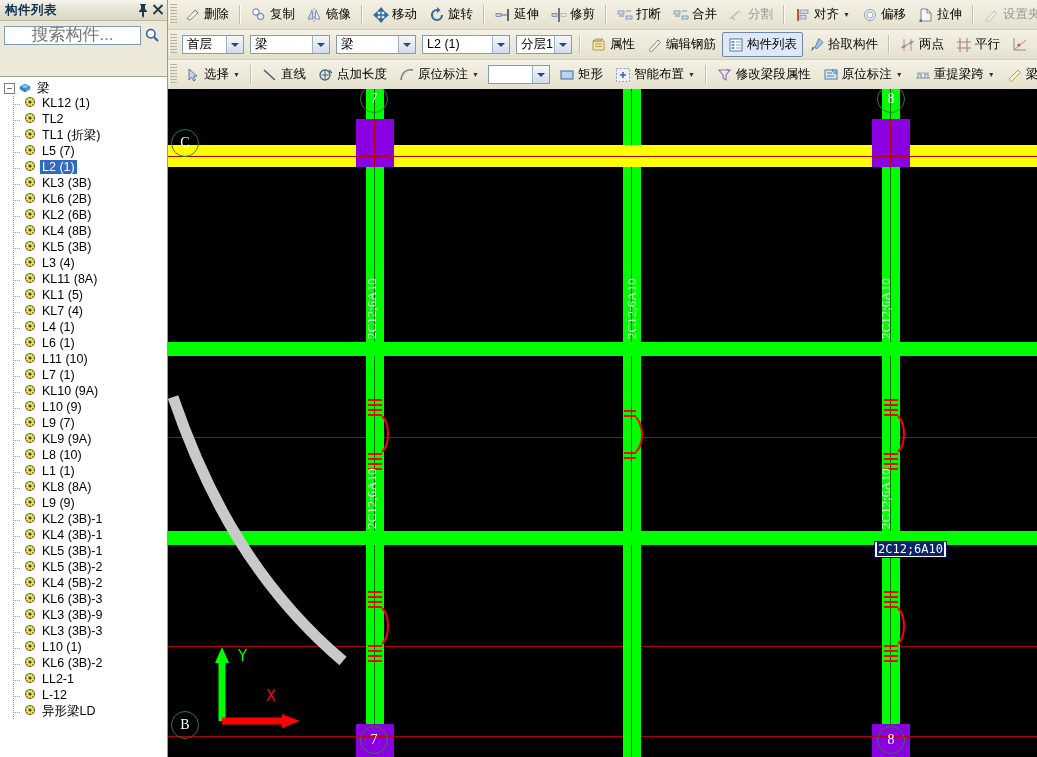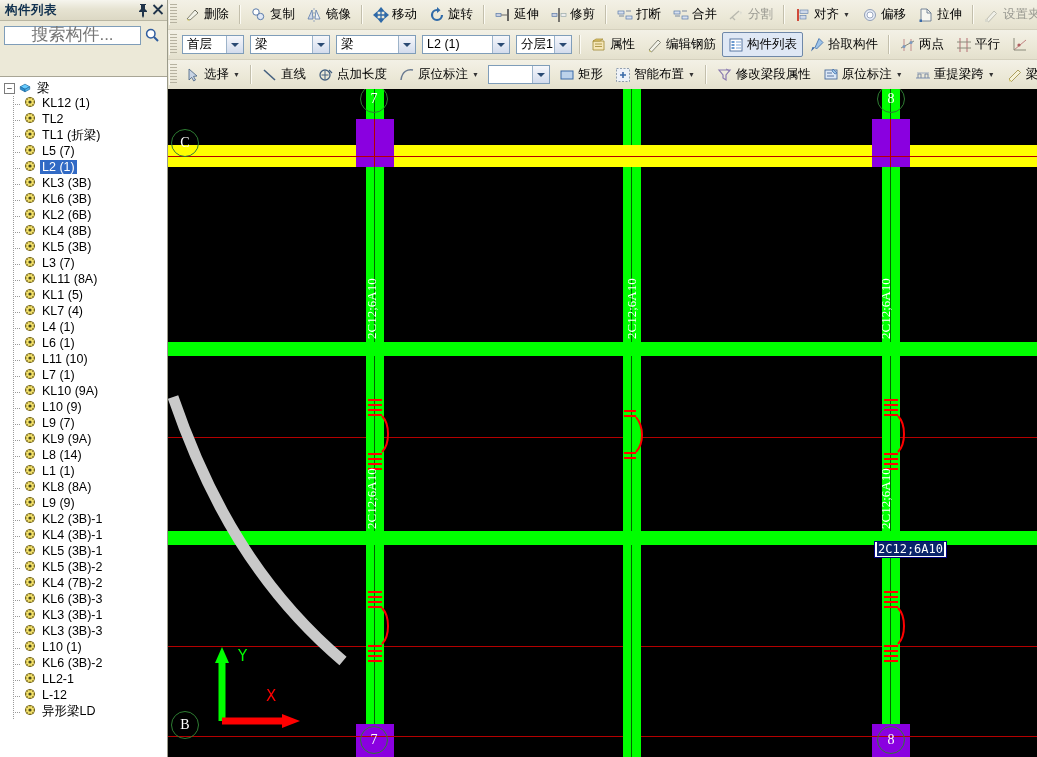--- a/index.html
+++ b/index.html
@@ -317,21 +317,21 @@
             <div class="tree-node">
               <span class="dotline"></span>
               <span class="dotline-h"></span>
               <span class="node-icon">
                 <svg viewBox="0 0 12 12" width="12" height="12">
                   <circle cx="6" cy="6" r="4.6" fill="#f2e06a" stroke="#6a5a10" stroke-width=".8"></circle>
                   <circle cx="6" cy="6" r="1.6" fill="#4a4a20"></circle>
                   <path d="M6 1v1.6M6 9.4V11M1 6h1.6M9.4 6H11M2.5 2.5l1.1 1.1M8.4 8.4l1.1 1.1M9.5 2.5L8.4 3.6M3.6 8.4L2.5 9.5" stroke="#6a5a10" stroke-width="1"></path>
                 </svg>
               </span>
-              <span class="node-label">KL6 (3B)</span>
+              <span class="node-label">KL6 (2B)</span>
             </div>
             <div class="tree-node">
               <span class="dotline"></span>
               <span class="dotline-h"></span>
               <span class="node-icon">
                 <svg viewBox="0 0 12 12" width="12" height="12">
                   <circle cx="6" cy="6" r="4.6" fill="#f2e06a" stroke="#6a5a10" stroke-width=".8"></circle>
                   <circle cx="6" cy="6" r="1.6" fill="#4a4a20"></circle>
                   <path d="M6 1v1.6M6 9.4V11M1 6h1.6M9.4 6H11M2.5 2.5l1.1 1.1M8.4 8.4l1.1 1.1M9.5 2.5L8.4 3.6M3.6 8.4L2.5 9.5" stroke="#6a5a10" stroke-width="1"></path>
                 </svg>
@@ -365,21 +365,21 @@
             <div class="tree-node">
               <span class="dotline"></span>
               <span class="dotline-h"></span>
               <span class="node-icon">
                 <svg viewBox="0 0 12 12" width="12" height="12">
                   <circle cx="6" cy="6" r="4.6" fill="#f2e06a" stroke="#6a5a10" stroke-width=".8"></circle>
                   <circle cx="6" cy="6" r="1.6" fill="#4a4a20"></circle>
                   <path d="M6 1v1.6M6 9.4V11M1 6h1.6M9.4 6H11M2.5 2.5l1.1 1.1M8.4 8.4l1.1 1.1M9.5 2.5L8.4 3.6M3.6 8.4L2.5 9.5" stroke="#6a5a10" stroke-width="1"></path>
                 </svg>
               </span>
-              <span class="node-label">L3 (7)</span>
+              <span class="node-label">L3 (4)</span>
             </div>
             <div class="tree-node">
               <span class="dotline"></span>
               <span class="dotline-h"></span>
               <span class="node-icon">
                 <svg viewBox="0 0 12 12" width="12" height="12">
                   <circle cx="6" cy="6" r="4.6" fill="#f2e06a" stroke="#6a5a10" stroke-width=".8"></circle>
                   <circle cx="6" cy="6" r="1.6" fill="#4a4a20"></circle>
                   <path d="M6 1v1.6M6 9.4V11M1 6h1.6M9.4 6H11M2.5 2.5l1.1 1.1M8.4 8.4l1.1 1.1M9.5 2.5L8.4 3.6M3.6 8.4L2.5 9.5" stroke="#6a5a10" stroke-width="1"></path>
                 </svg>
@@ -509,21 +509,21 @@
             <div class="tree-node">
               <span class="dotline"></span>
               <span class="dotline-h"></span>
               <span class="node-icon">
                 <svg viewBox="0 0 12 12" width="12" height="12">
                   <circle cx="6" cy="6" r="4.6" fill="#f2e06a" stroke="#6a5a10" stroke-width=".8"></circle>
                   <circle cx="6" cy="6" r="1.6" fill="#4a4a20"></circle>
                   <path d="M6 1v1.6M6 9.4V11M1 6h1.6M9.4 6H11M2.5 2.5l1.1 1.1M8.4 8.4l1.1 1.1M9.5 2.5L8.4 3.6M3.6 8.4L2.5 9.5" stroke="#6a5a10" stroke-width="1"></path>
                 </svg>
               </span>
-              <span class="node-label">L8 (14)</span>
+              <span class="node-label">L8 (10)</span>
             </div>
             <div class="tree-node">
               <span class="dotline"></span>
               <span class="dotline-h"></span>
               <span class="node-icon">
                 <svg viewBox="0 0 12 12" width="12" height="12">
                   <circle cx="6" cy="6" r="4.6" fill="#f2e06a" stroke="#6a5a10" stroke-width=".8"></circle>
                   <circle cx="6" cy="6" r="1.6" fill="#4a4a20"></circle>
                   <path d="M6 1v1.6M6 9.4V11M1 6h1.6M9.4 6H11M2.5 2.5l1.1 1.1M8.4 8.4l1.1 1.1M9.5 2.5L8.4 3.6M3.6 8.4L2.5 9.5" stroke="#6a5a10" stroke-width="1"></path>
                 </svg>
@@ -605,21 +605,21 @@
             <div class="tree-node">
               <span class="dotline"></span>
               <span class="dotline-h"></span>
               <span class="node-icon">
                 <svg viewBox="0 0 12 12" width="12" height="12">
                   <circle cx="6" cy="6" r="4.6" fill="#f2e06a" stroke="#6a5a10" stroke-width=".8"></circle>
                   <circle cx="6" cy="6" r="1.6" fill="#4a4a20"></circle>
                   <path d="M6 1v1.6M6 9.4V11M1 6h1.6M9.4 6H11M2.5 2.5l1.1 1.1M8.4 8.4l1.1 1.1M9.5 2.5L8.4 3.6M3.6 8.4L2.5 9.5" stroke="#6a5a10" stroke-width="1"></path>
                 </svg>
               </span>
-              <span class="node-label">KL4 (7B)-2</span>
+              <span class="node-label">KL4 (5B)-2</span>
             </div>
             <div class="tree-node">
               <span class="dotline"></span>
               <span class="dotline-h"></span>
               <span class="node-icon">
                 <svg viewBox="0 0 12 12" width="12" height="12">
                   <circle cx="6" cy="6" r="4.6" fill="#f2e06a" stroke="#6a5a10" stroke-width=".8"></circle>
                   <circle cx="6" cy="6" r="1.6" fill="#4a4a20"></circle>
                   <path d="M6 1v1.6M6 9.4V11M1 6h1.6M9.4 6H11M2.5 2.5l1.1 1.1M8.4 8.4l1.1 1.1M9.5 2.5L8.4 3.6M3.6 8.4L2.5 9.5" stroke="#6a5a10" stroke-width="1"></path>
                 </svg>
@@ -629,21 +629,21 @@
             <div class="tree-node">
               <span class="dotline"></span>
               <span class="dotline-h"></span>
               <span class="node-icon">
                 <svg viewBox="0 0 12 12" width="12" height="12">
                   <circle cx="6" cy="6" r="4.6" fill="#f2e06a" stroke="#6a5a10" stroke-width=".8"></circle>
                   <circle cx="6" cy="6" r="1.6" fill="#4a4a20"></circle>
                   <path d="M6 1v1.6M6 9.4V11M1 6h1.6M9.4 6H11M2.5 2.5l1.1 1.1M8.4 8.4l1.1 1.1M9.5 2.5L8.4 3.6M3.6 8.4L2.5 9.5" stroke="#6a5a10" stroke-width="1"></path>
                 </svg>
               </span>
-              <span class="node-label">KL3 (3B)-1</span>
+              <span class="node-label">KL3 (3B)-9</span>
             </div>
             <div class="tree-node">
               <span class="dotline"></span>
               <span class="dotline-h"></span>
               <span class="node-icon">
                 <svg viewBox="0 0 12 12" width="12" height="12">
                   <circle cx="6" cy="6" r="4.6" fill="#f2e06a" stroke="#6a5a10" stroke-width=".8"></circle>
                   <circle cx="6" cy="6" r="1.6" fill="#4a4a20"></circle>
                   <path d="M6 1v1.6M6 9.4V11M1 6h1.6M9.4 6H11M2.5 2.5l1.1 1.1M8.4 8.4l1.1 1.1M9.5 2.5L8.4 3.6M3.6 8.4L2.5 9.5" stroke="#6a5a10" stroke-width="1"></path>
                 </svg>

